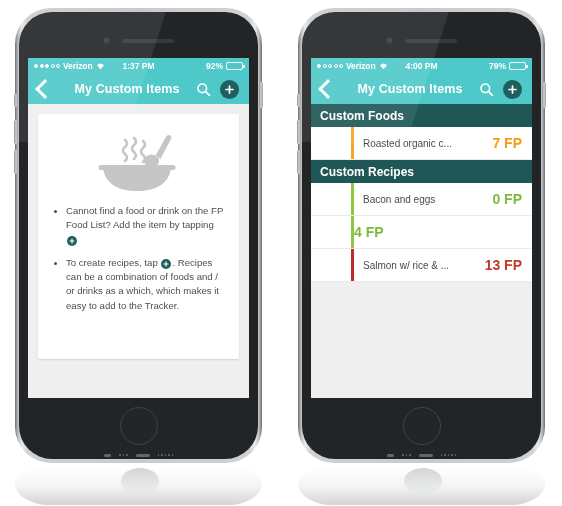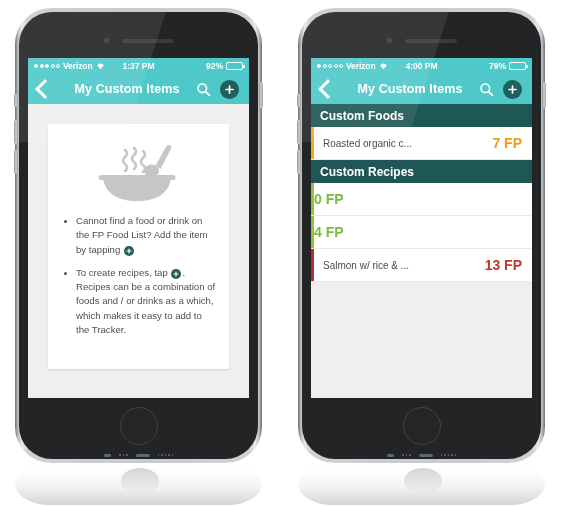--- a/index.html
+++ b/index.html
@@ -261,21 +261,21 @@
     justify-content: center;
     cursor: pointer;
     flex: 0 0 auto;
   }
   .add-btn svg { display: block; }
 
   
   .body-area {
     background: #efefef;
     height: 294px;
-    padding: 20px;
+    padding: 10px;
     box-sizing: border-box;
   }
   .card {
     background: #ffffff;
     border-radius: 2px;
     box-shadow: 0 1px 2px rgba(0,0,0,0.12);
     padding: 14px 12px 14px 12px;
     box-sizing: border-box;
     height: 245px;
   }
@@ -323,20 +323,21 @@
   }
   .list-row {
     background: #ffffff;
     height: 33px;
     display: flex;
     align-items: center;
     padding-right: 10px;
     box-sizing: border-box;
     border-bottom: 1px solid #eaeaea;
     position: relative;
+    padding-left: 40px;
   }
   .row-bar {
     width: 3px;
     height: 100%;
     flex: 0 0 auto;
   }
   .row-label {
     flex: 1;
     font-size: 10px;
     color: #4a4a4a;
@@ -533,20 +534,21 @@
               <span class="row-label">Roasted organic c...</span>
               <span class="row-value" style="color:#f39c12">7 FP</span>
             </div>
 
             <div class="section-header">
               <span>Custom Recipes</span>
             </div>
 
             <div class="list-row">
               <span class="row-bar" style="background:#8dc63f"></span>
+              <span class="row-label">Bacon and eggs</span>
               <span class="row-value" style="color:#7cbb3e">0 FP</span>
             </div>
 
             <div class="list-row">
               <span class="row-bar" style="background:#8dc63f"></span>
               <span class="row-value" style="color:#7cbb3e">4 FP</span>
             </div>
 
             <div class="list-row">
               <span class="row-bar" style="background:#c1272d"></span>

